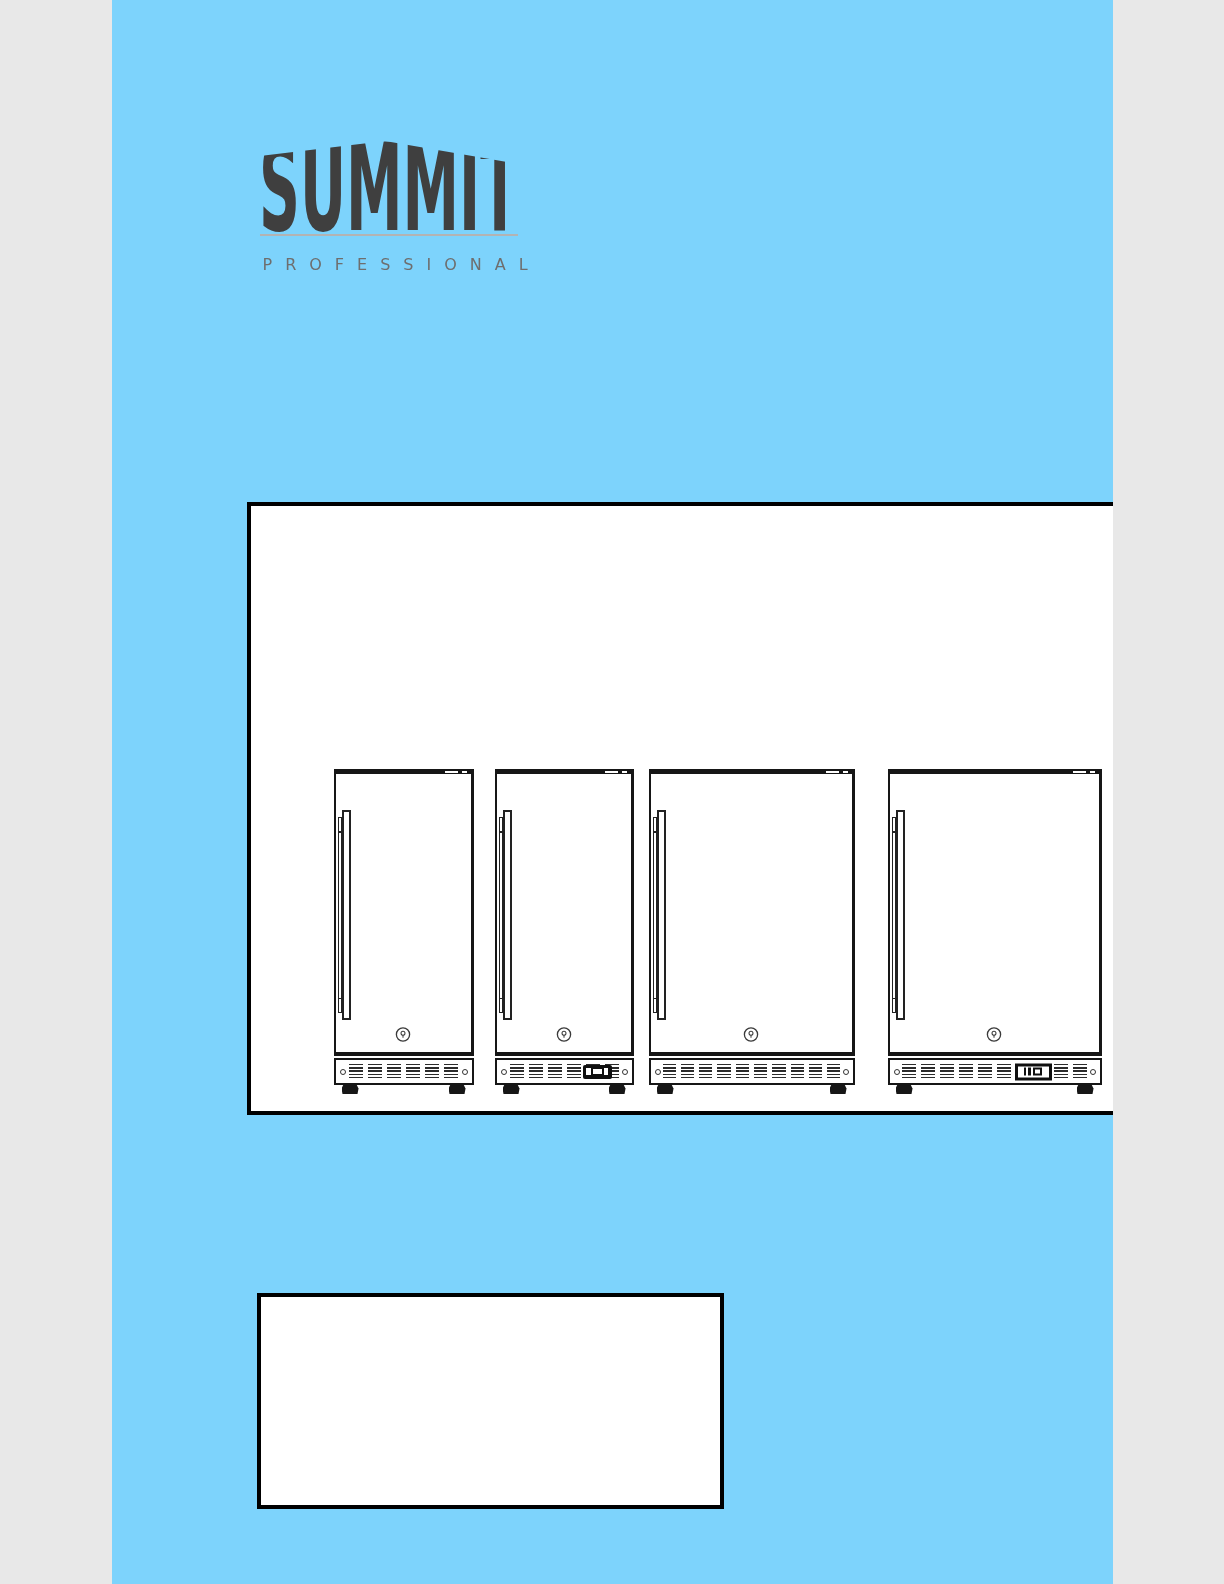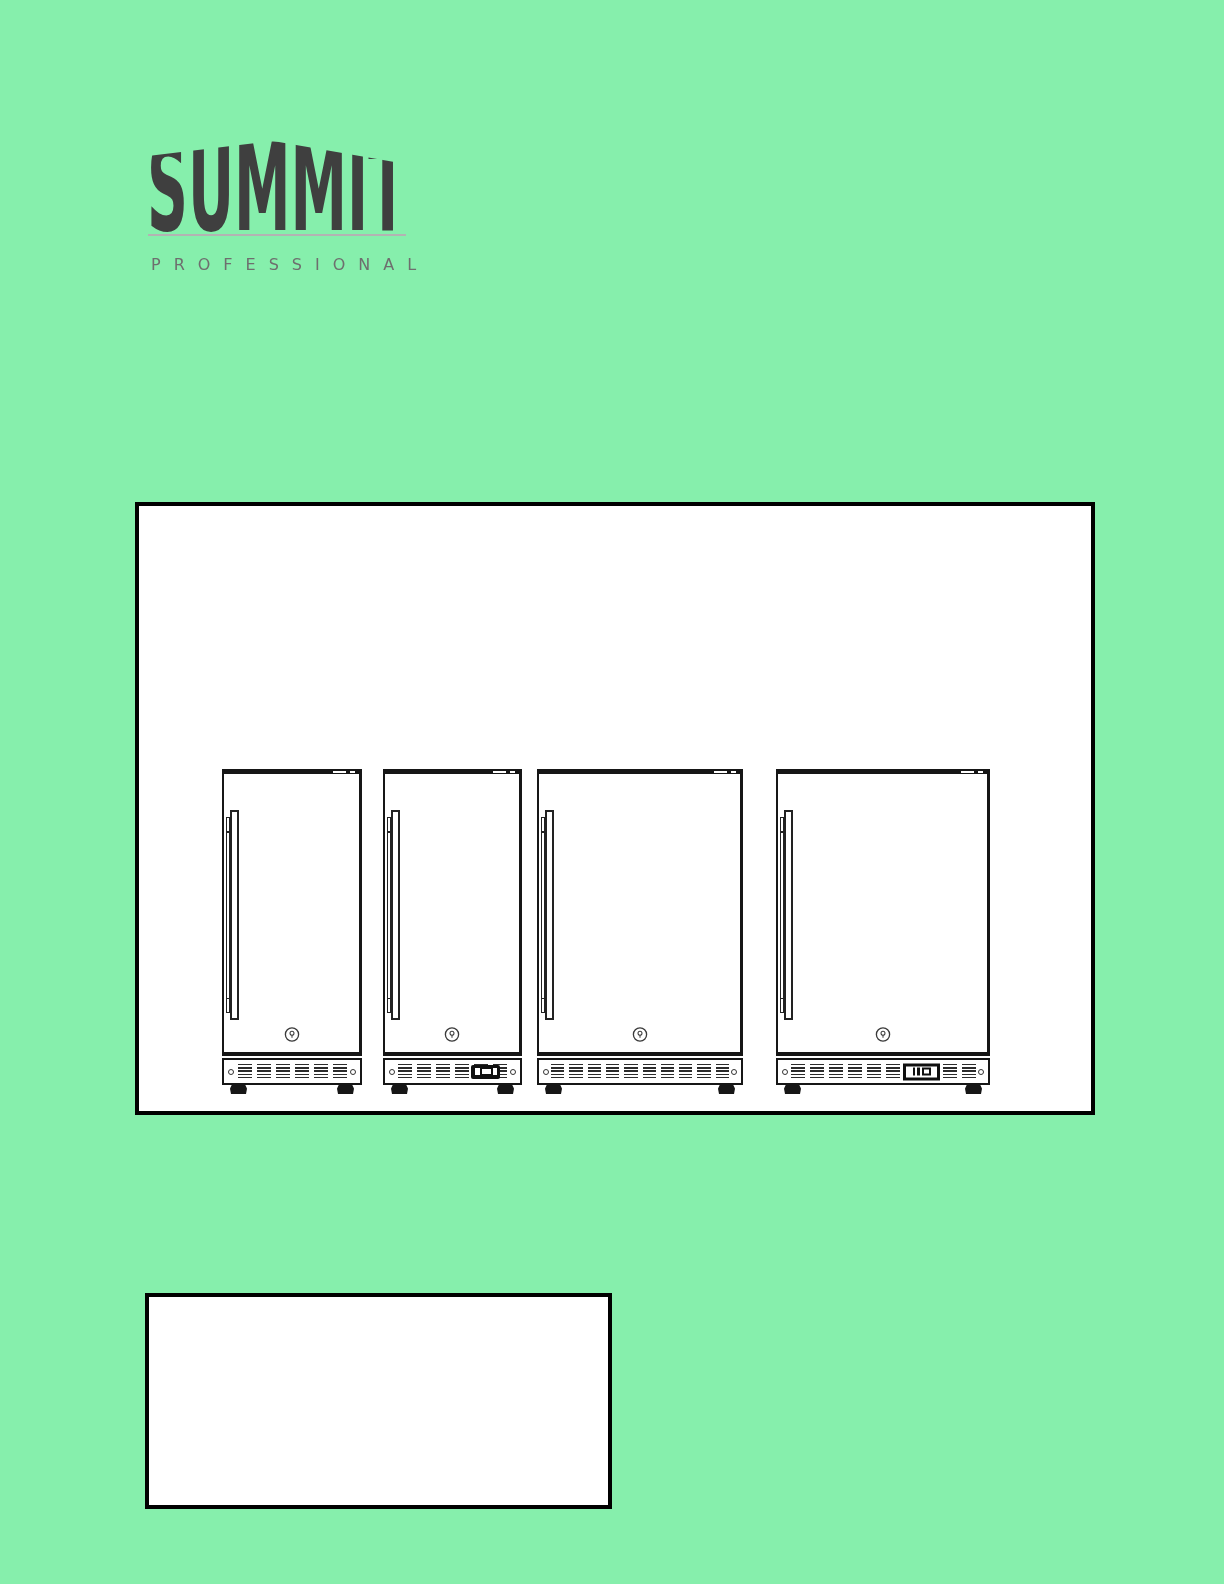--- a/index.html
+++ b/index.html
@@ -1,19 +1,19 @@
 <!DOCTYPE html>
 <html><head>
 <meta charset="utf-8">
 <style>
   html,body{margin:0;padding:0;background:#e8e8e8;}
   .page{
     position:relative;
-    width:1224px;height:1584px;
-    background:#86efac;
+    width:1001px;height:1584px;
+    background:#7dd3fc;
     margin:0 auto;
     overflow:hidden;
     font-family:"DejaVu Sans",sans-serif;
   }
 
   
   .logo{position:absolute;left:148px;top:140px;width:258px;}
   .wordmark{display:block;width:258px;height:92px;}
   .wordmark text{
     font-family:"DejaVu Sans",sans-serif;

